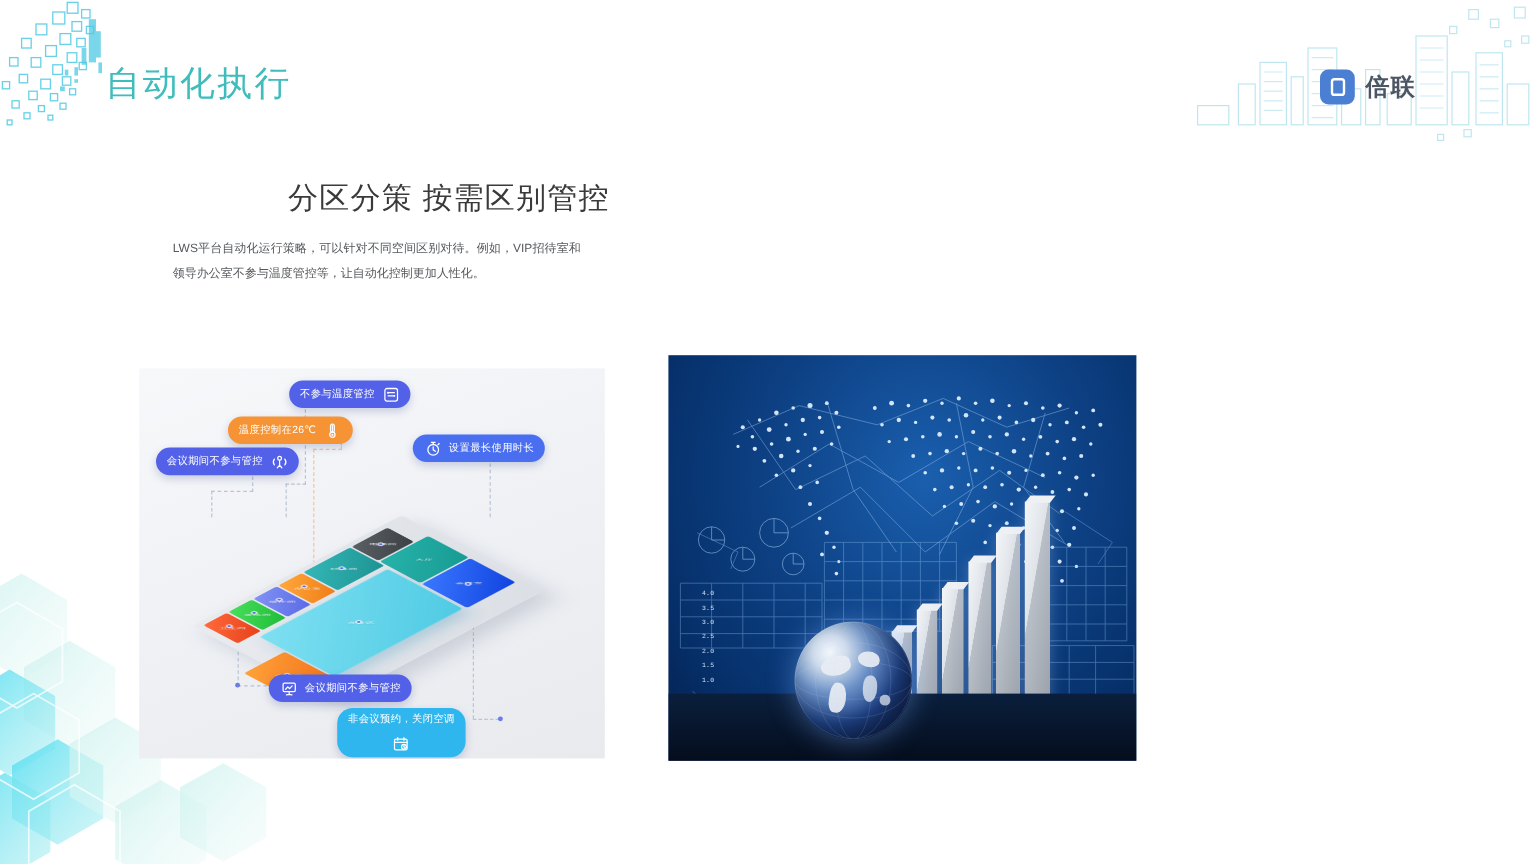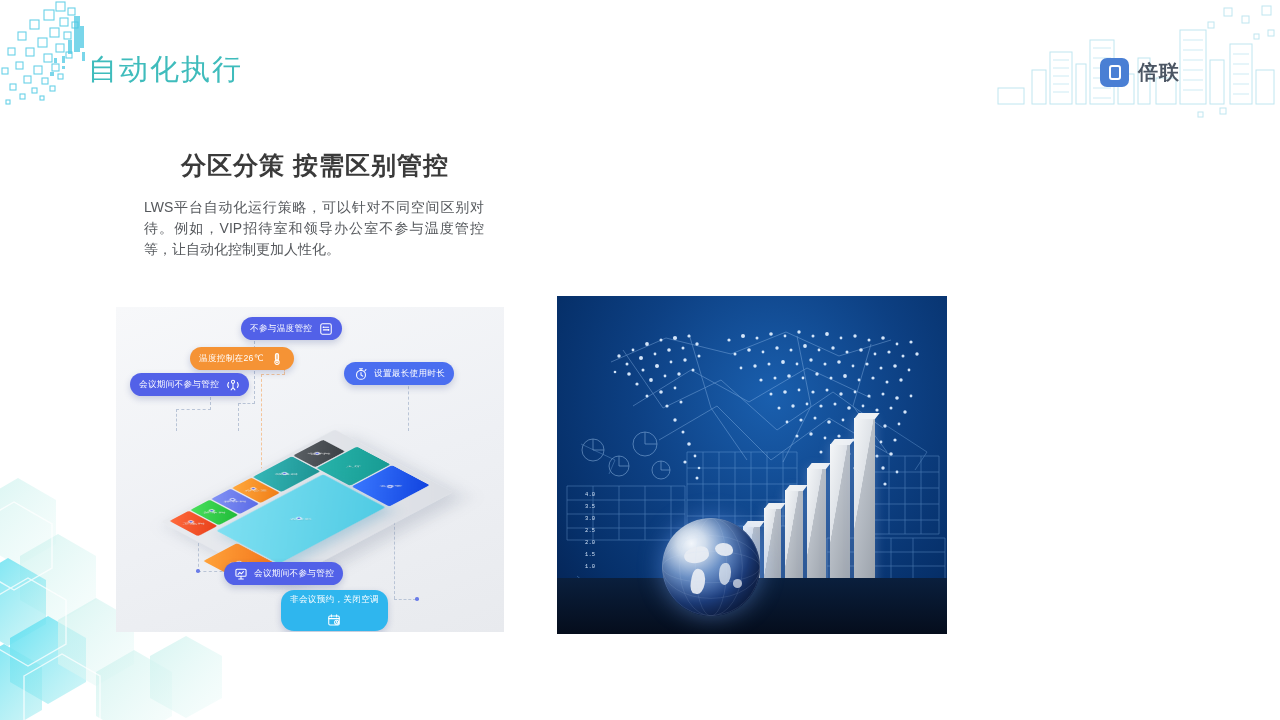--- a/index.html
+++ b/index.html
@@ -44,30 +44,30 @@
   #brand-name {
     font-size: 20px; font-weight: 700; color: #4b5563; letter-spacing: 1px;
   }
 
   
   .column { position: absolute; top: 150px; }
   #col-left { left: 116px; width: 392px; }
   #col-right { left: 557px; width: 392px; }
 
   .col-heading {
-    font-size: 25px; color: #3a3a3a; font-weight: 700;
-    letter-spacing: 1px; text-align: center; white-space: nowrap;
+    font-size: 25px; color: #3a3a3a; font-weight: 400;
+    letter-spacing: 1px; text-align: right; white-space: nowrap;
     line-height: 1.2;
   }
   #col-left .col-heading { padding-left: 6px; }
   #col-right .col-heading { padding-left: 0px; }
 
   .col-body {
     margin-top: 17px;
-    font-size: 14px; line-height: 21px; color: #55585c;
+    font-size: 10px; line-height: 21px; color: #55585c;
     text-align: justify;
   }
   #col-left .col-body { padding: 0 24px 0 28px; }
   #col-right .col-body { padding: 0 18px 0 28px; }
 
   
   .media { position: absolute; overflow: hidden; }
   #media-left {
     left: 116px; top: 307px; width: 388px; height: 325px;
     background: linear-gradient(160deg,#f7f8fa 0%,#eef0f4 55%,#e8eaee 100%);

